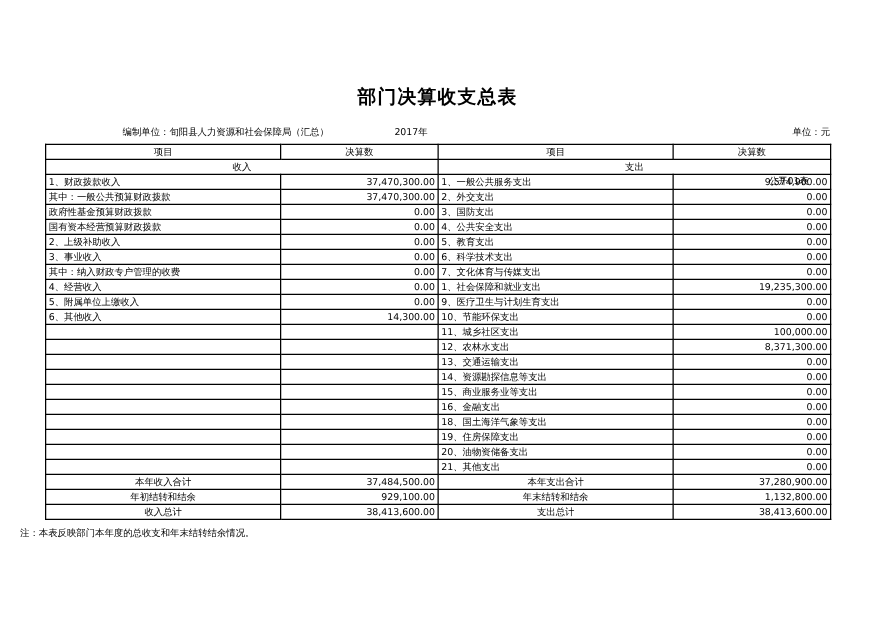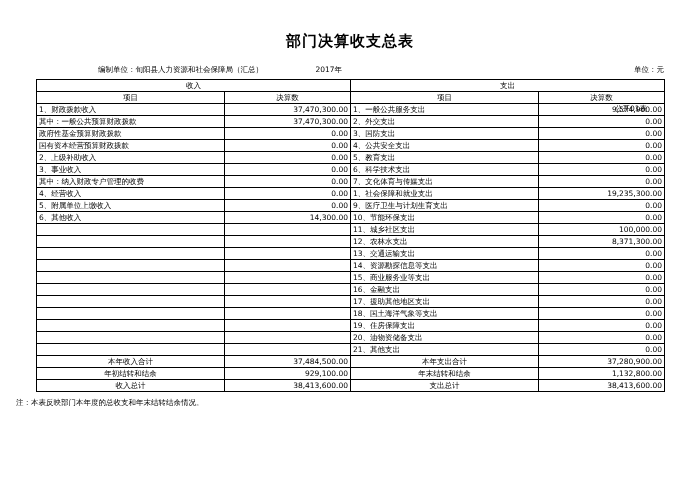--- a/index.html
+++ b/index.html
@@ -19,21 +19,21 @@
     width: 700px;
     height: 494px;
     box-sizing: border-box;
     padding: 0;
   }
   .title {
     text-align: center;
     font-size: 15px;
     font-weight: bold;
     letter-spacing: 1px;
-    margin-top: 32px;
+    margin-top: 68px;
   }
   .public-no {
     position: absolute;
     right: 53px;
     top: 72px;
     font-size: 7.5px;
   }
   .meta-row {
     position: relative;
     margin: 14px 36px 2px 36px;
@@ -115,29 +115,29 @@
 
   <table class="main">
     <colgroup>
       <col style="width:188px">
       <col style="width:126px">
       <col style="width:188px">
       <col style="width:126px">
     </colgroup>
     <tbody>
       <tr>
-        <td class="hdr" colspan="2">收入</td>
-        <td class="hdr" colspan="2">支出</td>
-      </tr>
-      <tr>
         <td class="hdr">项目</td>
         <td class="hdr">决算数</td>
         <td class="hdr">项目</td>
         <td class="hdr">决算数</td>
       </tr>
+      <tr>
+        <td class="hdr" colspan="2">收入</td>
+        <td class="hdr" colspan="2">支出</td>
+      </tr>
 
       <tr>
         <td class="lbl">1、财政拨款收入</td>
         <td class="num">37,470,300.00</td>
         <td class="lbl">1、一般公共服务支出</td>
         <td class="num">9,574,900.00</td>
       </tr>
       <tr>
         <td class="lbl indent1">其中：一般公共预算财政拨款</td>
         <td class="num">37,470,300.00</td>
@@ -224,26 +224,20 @@
       </tr>
       <tr>
         <td class="lbl"></td>
         <td class="num"></td>
         <td class="lbl">16、金融支出</td>
         <td class="num">0.00</td>
       </tr>
       <tr>
         <td class="lbl"></td>
         <td class="num"></td>
-        <td class="lbl">17、援助其他地区支出</td>
-        <td class="num">0.00</td>
-      </tr>
-      <tr>
-        <td class="lbl"></td>
-        <td class="num"></td>
         <td class="lbl">18、国土海洋气象等支出</td>
         <td class="num">0.00</td>
       </tr>
       <tr>
         <td class="lbl"></td>
         <td class="num"></td>
         <td class="lbl">19、住房保障支出</td>
         <td class="num">0.00</td>
       </tr>
       <tr>

